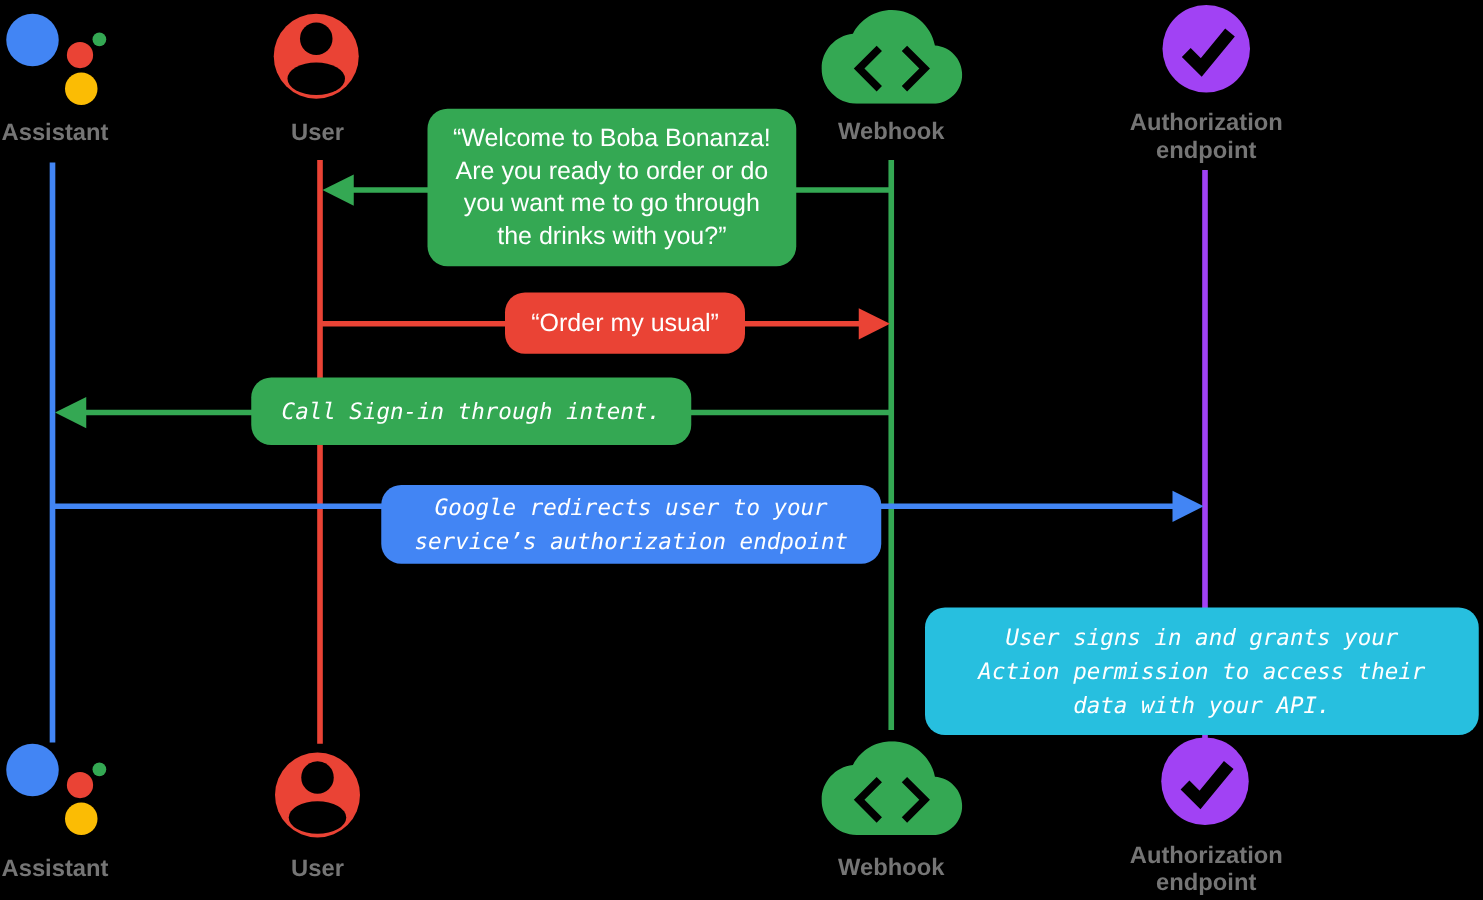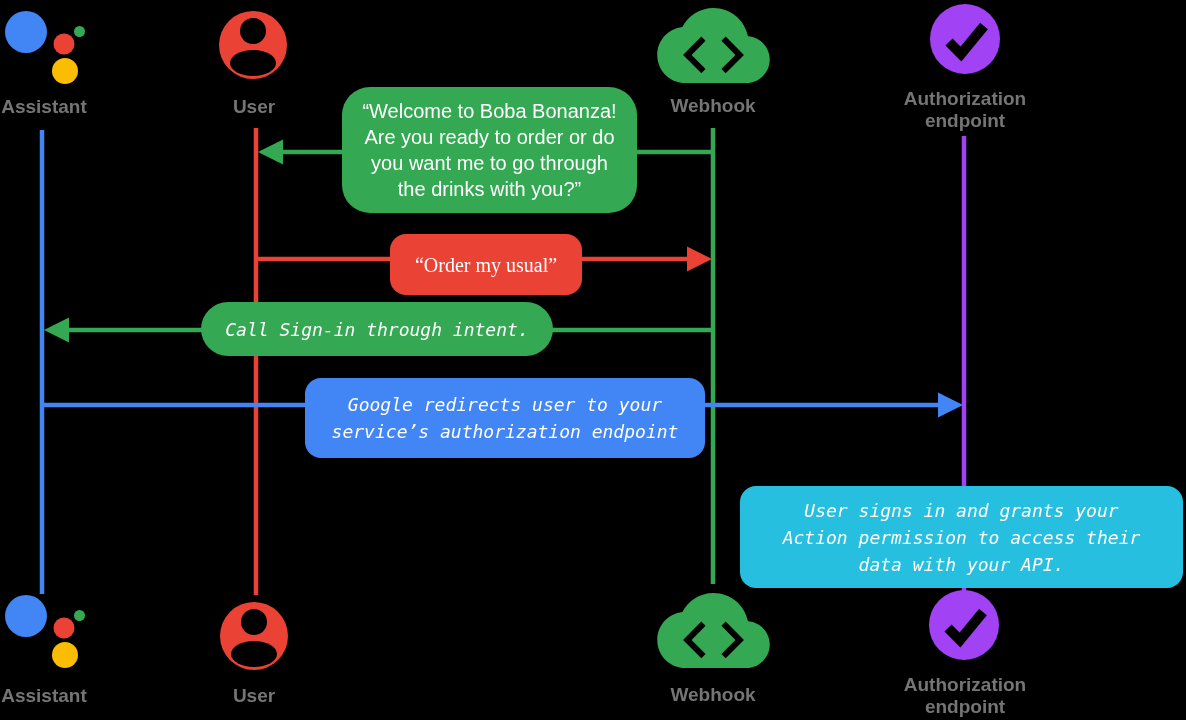--- a/index.html
+++ b/index.html
@@ -18,21 +18,21 @@
   .lifeline,.msgline{stroke-width:4.5px;fill:none;}
 
   .bubble{
     position:absolute;z-index:2;border-radius:16px;
     display:flex;align-items:center;justify-content:center;
     color:var(--bubble-text,#fff);text-align:center;
   }
   .bubble span{white-space:pre-line;display:block;}
   .speech{font-family:"Liberation Sans",sans-serif;font-size:20px;line-height:26px;}
   .code{font-family:"DejaVu Sans Mono","Liberation Mono",monospace;font-style:italic;font-size:18px;line-height:27px;}
-  .bg-green{background:var(--green);border-radius:28px;}
+  .bg-green{background:var(--green);}
   .bg-red{background:var(--red);}
   .bg-blue{background:var(--blue);}
   .bg-cyan{background:var(--cyan);}
 
   .actor-icon{position:absolute;z-index:3;}
   .actor-label{
     position:absolute;z-index:3;color:var(--label-gray,#757575);
     font-weight:bold;font-size:19px;line-height:22px;text-align:center;
     white-space:pre-line;
   }
@@ -60,27 +60,27 @@
     <line class="msgline stroke-blue" x1="42" y1="405" x2="940" y2="405"></line>
     <polygon class="fill-blue" points="963,405 938,392.5 938,417.5"></polygon>
   </svg>
 
   <div class="bubble speech bg-green" style="left:342px;top:87px;width:295px;height:126px;">
     <span>“Welcome to Boba Bonanza!
 Are you ready to order or do
 you want me to go through
 the drinks with you?”</span>
   </div>
-  <div class="bubble speech bg-red" style="left:390px;top:234px;width:192px;height:61px;font-family:Liberation Serif, serif;">
+  <div class="bubble speech bg-red" style="left:404px;top:234px;width:192px;height:49px;">
     <span>“Order my usual”</span>
   </div>
   <div class="bubble code bg-green" style="left:201px;top:302px;width:352px;height:54px;">
     <span>Call Sign-in through intent.</span>
   </div>
-  <div class="bubble code bg-blue" style="left:305px;top:378px;width:400px;height:80px;">
+  <div class="bubble code bg-blue" style="left:305px;top:388px;width:400px;height:63px;">
     <span>Google redirects user to your
 service’s authorization endpoint</span>
   </div>
   <div class="bubble code bg-cyan" style="left:740px;top:486px;width:443px;height:102px;">
     <span>User signs in and grants your
 Action permission to access their
 data with your API.</span>
   </div>
 
   <svg class="actor-icon" style="left:2px;top:7px;" width="90" height="78" viewBox="0 0 90 78">

